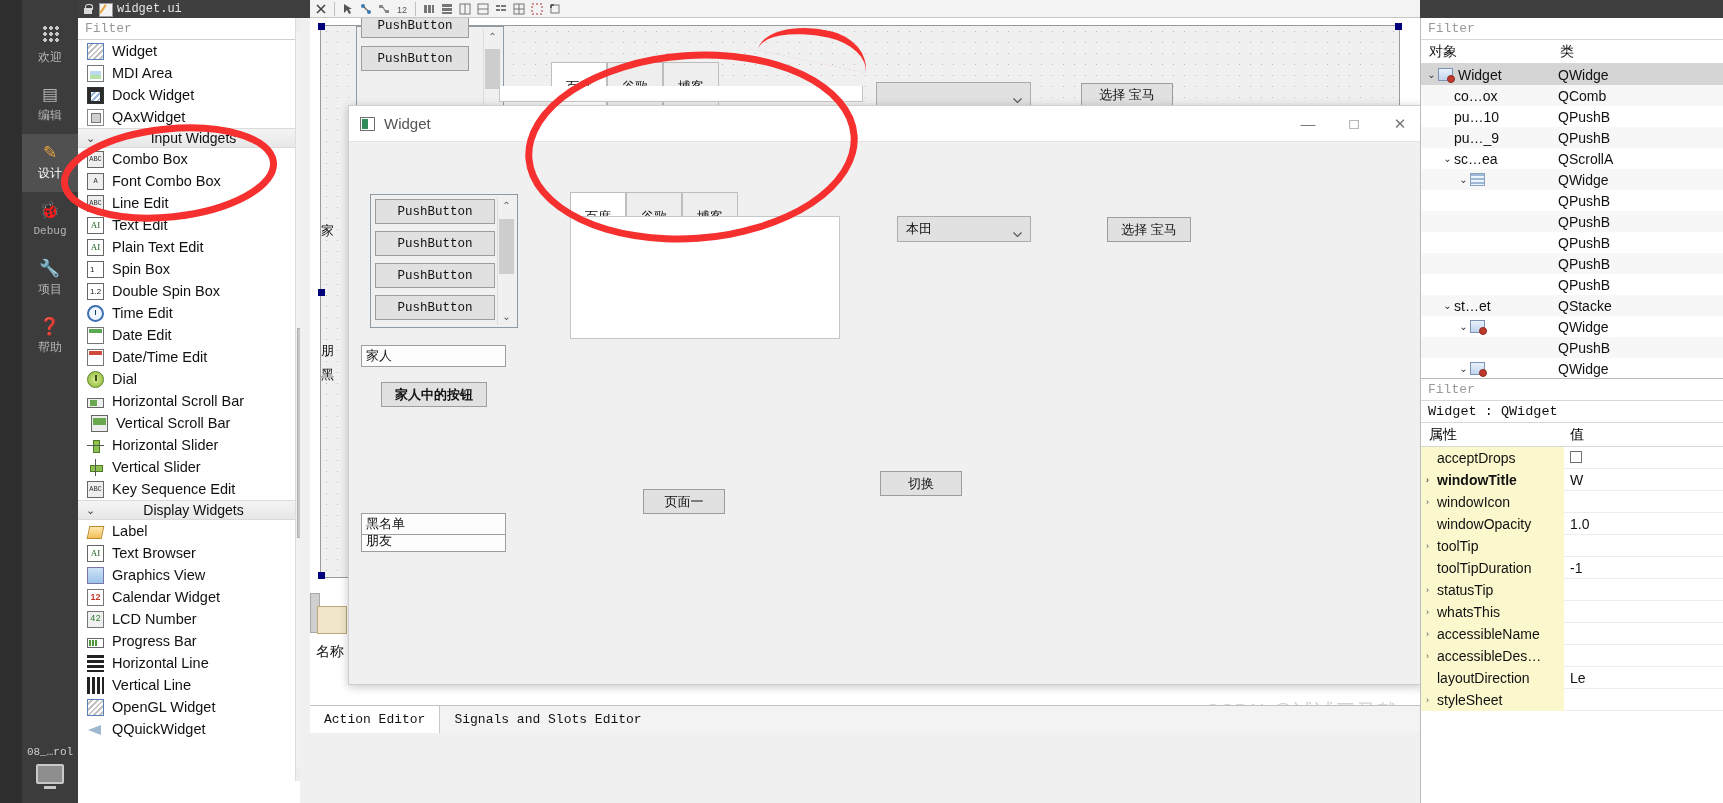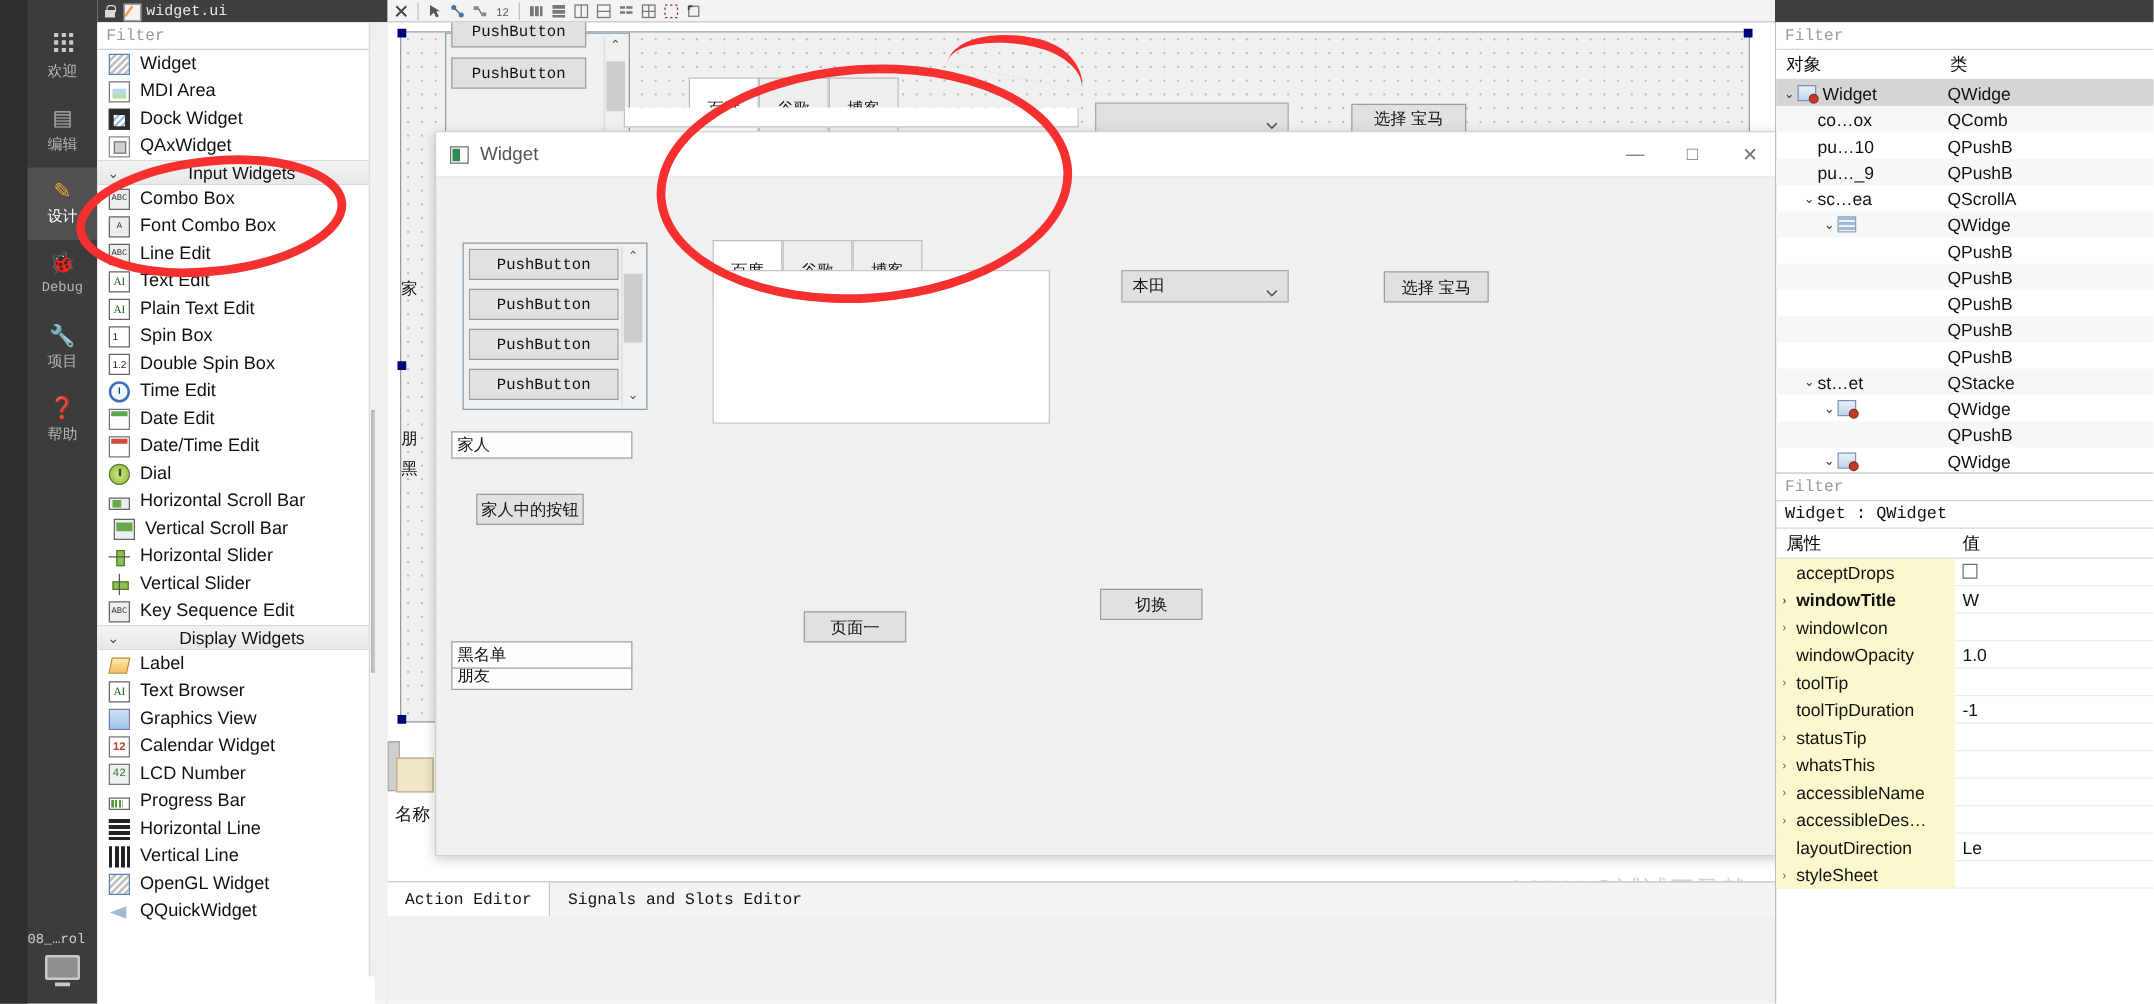--- a/index.html
+++ b/index.html
@@ -33,21 +33,21 @@
 
   .grid-icon { display:inline-block; width:17px; height:17px;
      background-image:
        radial-gradient(#c8c8c8 40%, transparent 42%),
        radial-gradient(#c8c8c8 40%, transparent 42%),
        radial-gradient(#c8c8c8 40%, transparent 42%);
      background-size: 6px 6px; background-repeat: repeat; }
 
   .qc-bottomlabel {
     position:absolute; left:22px; bottom:0; width:56px; height:60px;
-    color:#cfcfcf; font-family:"Liberation Mono", monospace;
+    color:#cfcfcf; text-align:center; font-family:"Liberation Mono", monospace;
     font-size:11px; padding-top:3px;
   }
   .monitor {
     width: 28px; height: 20px; border: 2px solid #c9c9c9; background:#8e8e8e;
     margin: 6px auto 0; border-radius: 2px;
   }
   .monitor-base { width: 12px; height:3px; background:#c9c9c9; margin: 2px auto 0; }
 
   
   .wbox {
@@ -673,21 +673,21 @@
       </div>
 
       <div class="prev-tabs tabbar">
         <div class="tabitem sel">百度</div>
         <div class="tabitem">谷歌</div>
         <div class="tabitem">博客</div>
       </div>
       <div class="prev-tabpage"></div>
 
       <div class="ledit" style="position:absolute;left:12px;top:203px;width:145px;height:22px;">家人</div>
-      <div class="pbtn" style="position:absolute;left:32px;top:253px;width:86px;height:25px;">家人中的按钮</div>
+      <div class="pbtn" style="position:absolute;left:32px;top:240px;width:106px;height:25px;font-weight:bold;">家人中的按钮</div>
 
       <div class="ledit" style="position:absolute;left:12px;top:340px;width:145px;height:22px;margin-top:48px;">朋友</div>
       <div class="ledit" style="position:absolute;left:12px;top:371px;width:145px;height:22px;">黑名单</div>
 
       <div class="pbtn" style="position:absolute;left:294px;top:347px;width:82px;height:25px;">页面一</div>
       <div class="pbtn" style="position:absolute;left:531px;top:329px;width:82px;height:25px;">切换</div>
 
       <div class="combo" style="position:absolute;left:548px;top:74px;width:134px;height:26px;">
         <span>本田</span>
         <span class="arr">

